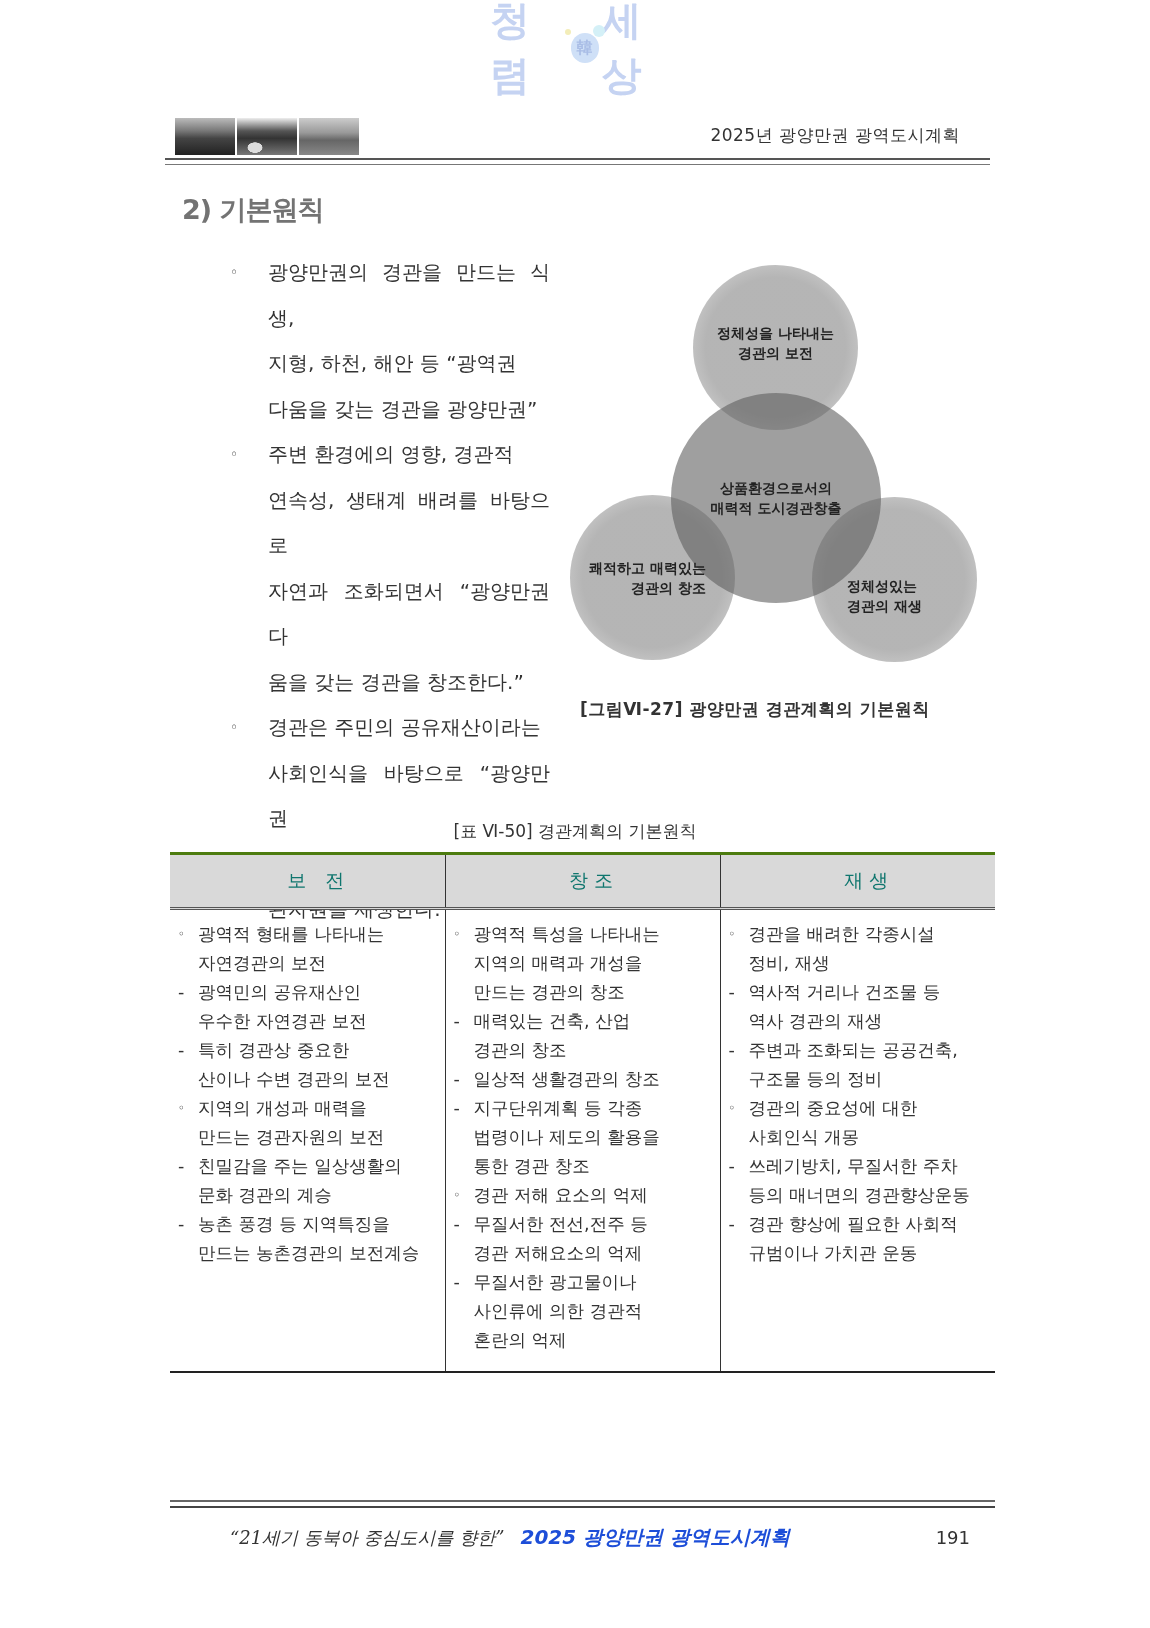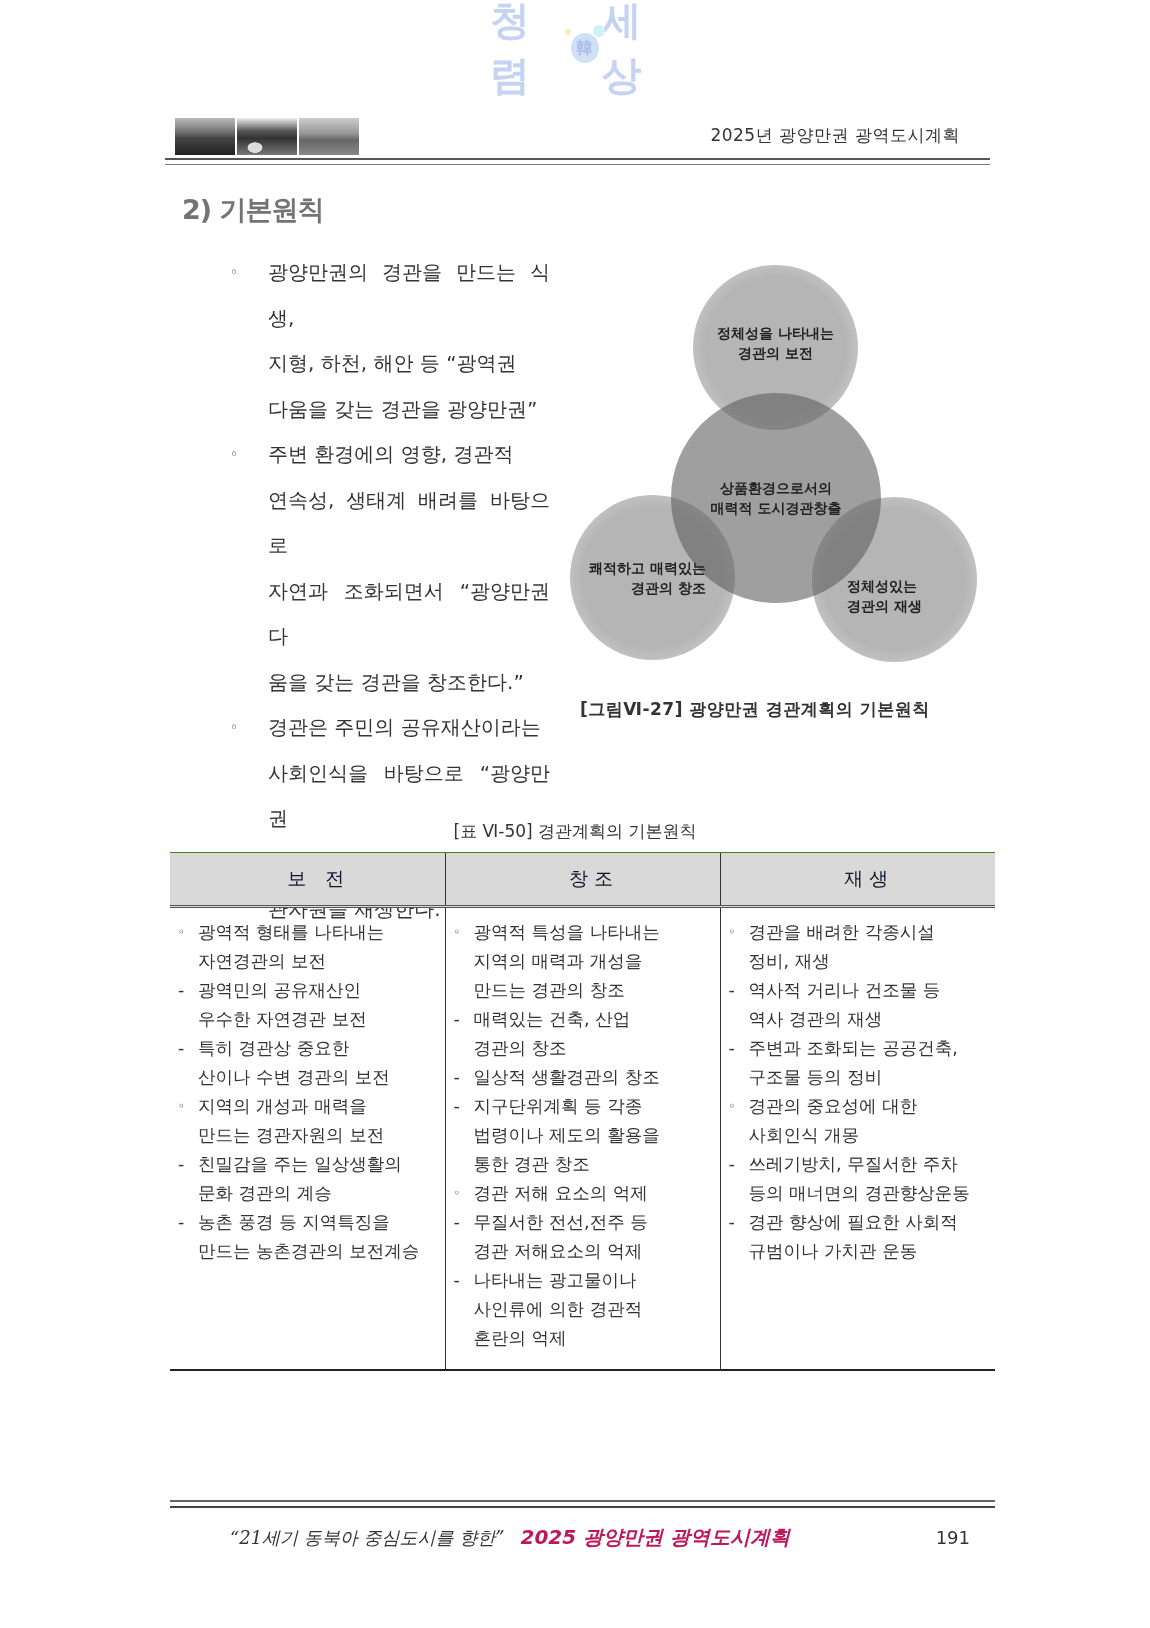--- a/index.html
+++ b/index.html
@@ -58,38 +58,38 @@
   .circle.top .lbl { margin-top: -10px; }
   .circle.left .lbl { text-align: right; margin-left: -10px; }
   .circle.right .lbl { text-align: left; margin-left: -20px; margin-top: 32px; }
   .fig-caption { left: 580px; top: 698px; font-size: 17px; color: #333; letter-spacing: 0.5px; font-weight: bold; }
 
   
   .table-caption { left: 0; width: 1150px; top: 820px; text-align: center; font-size: 17px; color: #333; }
   .table-wrap { left: 170px; top: 852px; width: 825px; }
   table { border-collapse: collapse; width: 100%; table-layout: fixed; }
   thead th {
-    background: #d9d9d9; height: 50px; font-weight: normal; font-size: 19px; color: #0f172a;
-    border-top: 1px solid #4d7c0f; border-bottom: 3px double #555; padding-left: 18px;
+    background: #d9d9d9; height: 50px; font-weight: normal; font-size: 19px; color: #0f766e;
+    border-top: 3px solid #4d7c0f; border-bottom: 3px double #555; padding-left: 18px;
   }
   thead th + th, tbody td + td { border-left: 1.5px solid #333; }
   tbody td {
     vertical-align: top; padding: 10px 0 16px 8px; font-size: 17.5px; line-height: 29px; color: #333;
     border-bottom: 2px solid #222;
   }
   .item { display: flex; }
   .item .mk { width: 20px; flex: none; }
   .item .mk.circle-mark { font-size: 12px; }
   .item .tx span { display: block; white-space: nowrap; }
 
   
   .footer-rule { left: 170px; top: 1500px; width: 825px; height: 4px; border-top: 2px solid #666; border-bottom: 2px solid #444; }
   .footer { left: 230px; top: 1524px; width: 740px; display: flex; align-items: baseline; font-size: 19px; color: #333; }
   .footer .slogan { font-family: "DejaVu Serif", serif; font-style: italic; font-size: 18px; }
-  .footer .title { font-weight: bold; font-style: italic; font-size: 20px; margin-left: 16px; color: #be185d; }
+  .footer .title { font-weight: bold; font-style: italic; font-size: 20px; margin-left: 16px; color: #1d4ed8; }
   .footer .page { margin-left: auto; font-size: 18px; }
 </style>
 </head>
 <body>
 
 <div class="abs logo">
   <span>청렴</span>
   <span class="seal">韓</span>
   <span>세상</span>
 </div>
@@ -248,21 +248,21 @@
             <div class="item">
               <span class="mk">-</span>
               <div class="tx">
                 <span>무질서한 전선,전주 등</span>
                 <span>경관 저해요소의 억제</span>
               </div>
             </div>
             <div class="item">
               <span class="mk">-</span>
               <div class="tx">
-                <span>나타내는 광고물이나</span>
+                <span>무질서한 광고물이나</span>
                 <span>사인류에 의한 경관적</span>
                 <span>혼란의 억제</span>
               </div>
             </div>
           </td>
         <td id="col2">
             <div class="item">
               <span class="mk circle-mark">◦</span>
               <div class="tx">
                 <span>경관을 배려한 각종시설</span>

